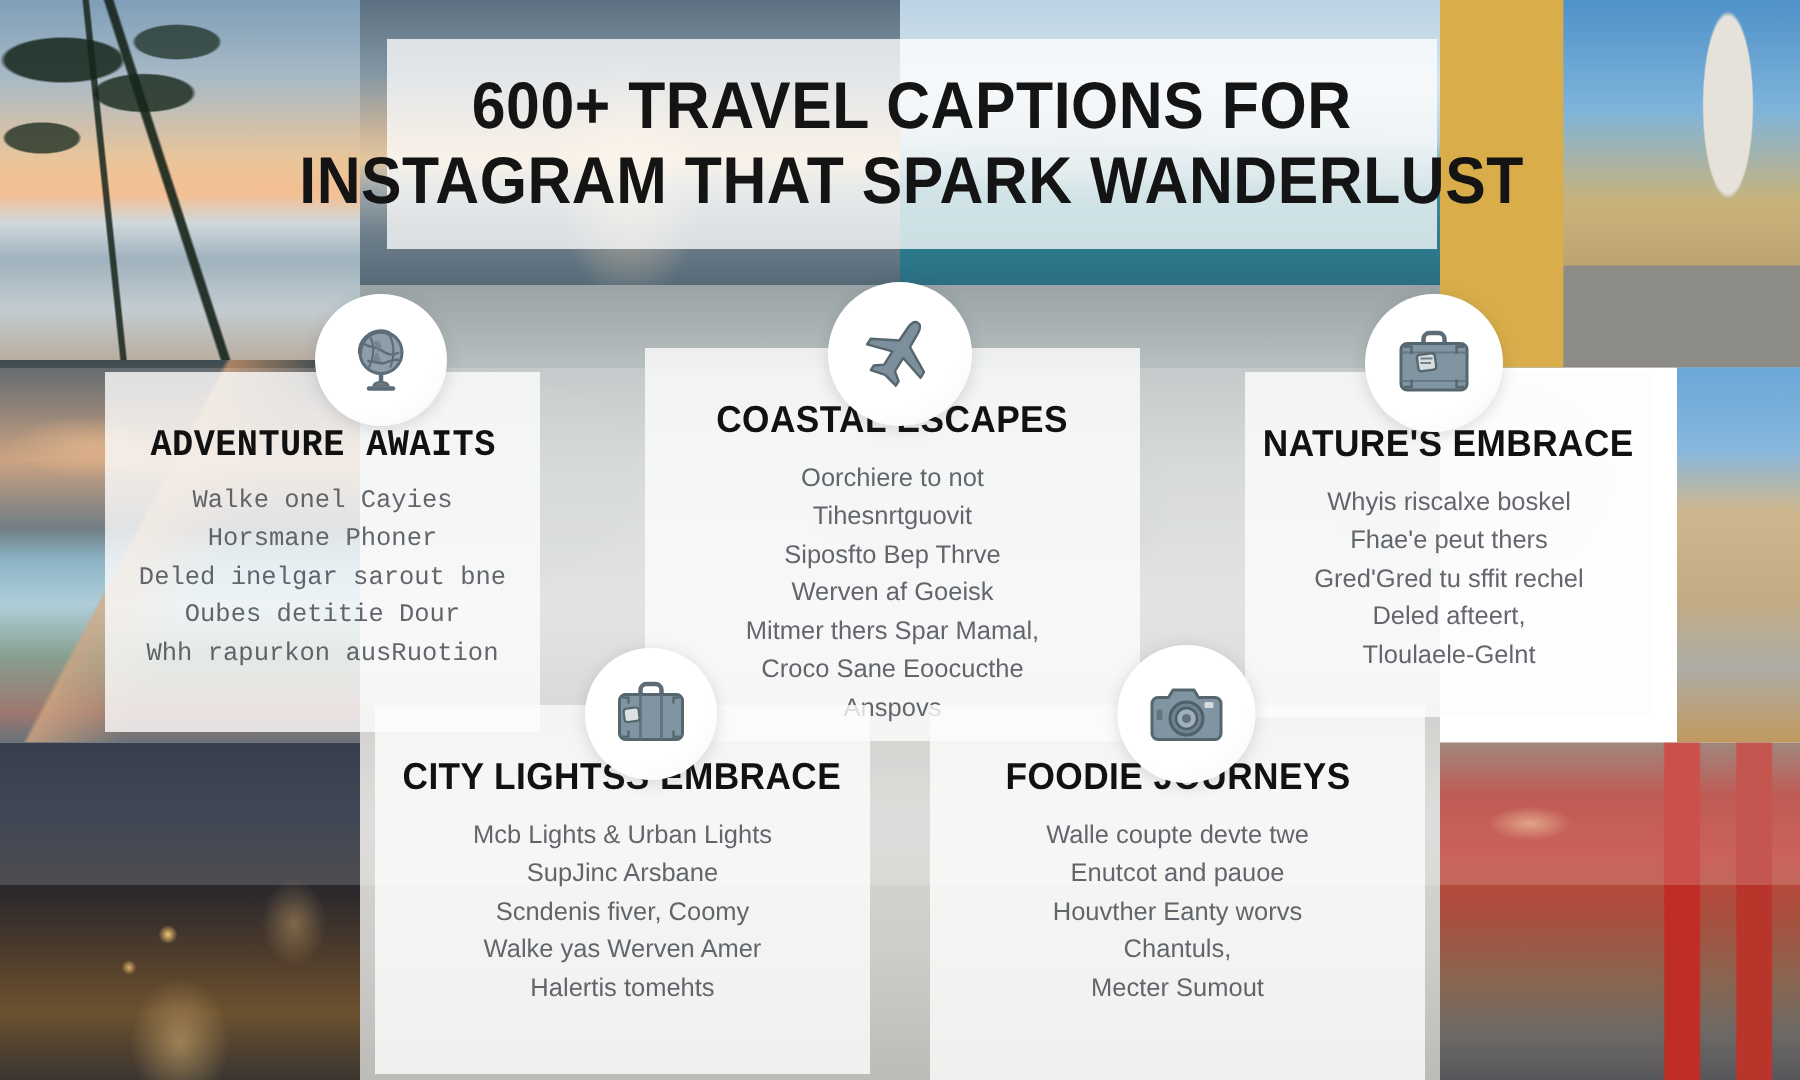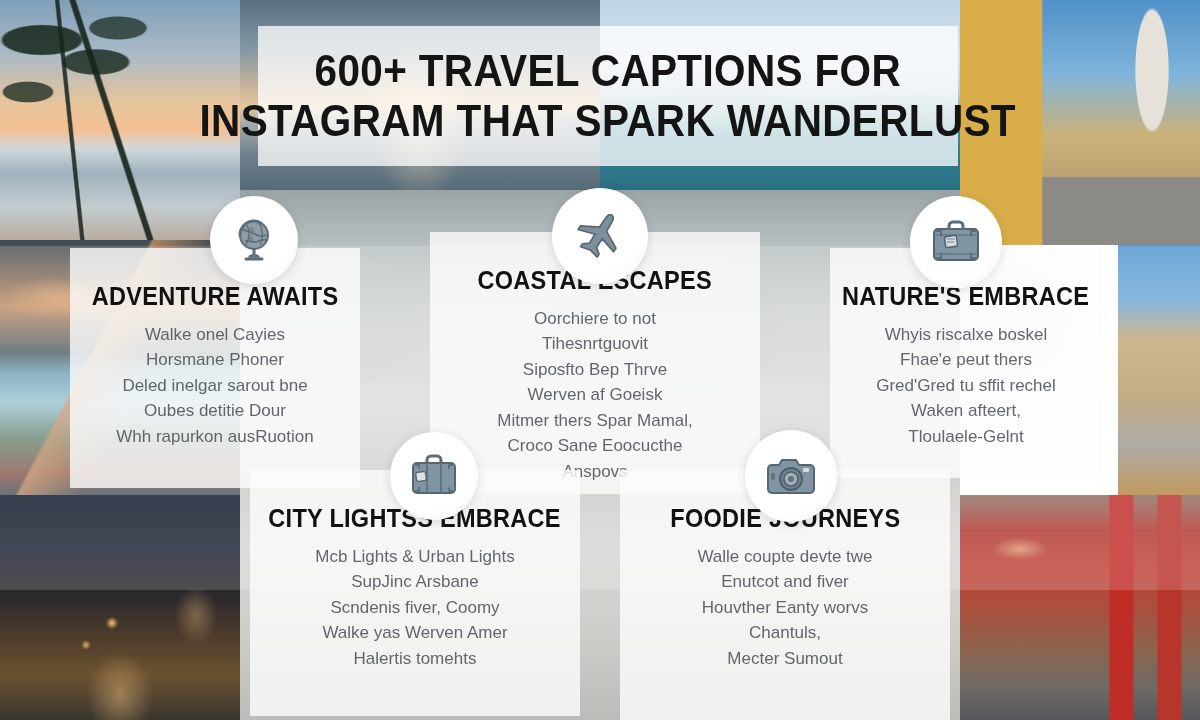--- a/index.html
+++ b/index.html
@@ -120,21 +120,21 @@
   
   .card { position:absolute; display:flex; flex-direction:column; align-items:center;
     background:rgba(252,252,252,.80); padding-top:34px; }
   .card-title { color:#111; font-weight:700; font-size:25px; letter-spacing:.3px;
     white-space:nowrap; transform:scaleX(.94); transform-origin:center;
     margin-bottom:12px; text-align:center; }
   .card-lines { display:flex; flex-direction:column; align-items:center; gap:2px; }
   .card-line { color:#4a4f56; font-size:17px; line-height:1.38; white-space:nowrap;
     text-align:center; opacity:.86; }
 
-  .c-adventure { left:70px; top:248px; width:290px; height:240px; }
+  .c-adventure { left:70px; top:248px; width:290px; height:240px;font-family:Liberation Mono, monospace; }
   .c-coastal   { left:430px; top:232px; width:330px; height:262px; }
   .c-nature    { left:830px; top:248px; width:272px; height:230px; }
   .c-city      { left:250px; top:470px; width:330px; height:246px; }
   .c-foodie    { left:620px; top:470px; width:330px; height:250px; }
 
   
   .icon-circle { position:absolute; border-radius:50%;
     background:radial-gradient(circle at 38% 32%, #ffffff 0 62%, #f2f3f3 100%);
     box-shadow:0 2px 10px rgba(60,70,80,.18);
     display:flex; align-items:center; justify-content:center; }
@@ -190,41 +190,41 @@
       <div class="card-line">Anspovs</div>
     </div>
   </div>
 
   <div class="card c-nature">
     <div class="card-title">NATURE'S EMBRACE</div>
     <div class="card-lines">
       <div class="card-line">Whyis riscalxe boskel</div>
       <div class="card-line">Fhae'e peut thers</div>
       <div class="card-line">Gred'Gred tu sffit rechel</div>
-      <div class="card-line">Waken afteert,</div>
+      <div class="card-line">Deled afteert,</div>
       <div class="card-line">Tloulaele-Gelnt</div>
     </div>
   </div>
 
   <div class="card c-city">
     <div class="card-title">CITY LIGHTSS EMBRACE</div>
     <div class="card-lines">
       <div class="card-line">Mcb Lights &amp; Urban Lights</div>
       <div class="card-line">SupJinc Arsbane</div>
       <div class="card-line">Scndenis fiver, Coomy</div>
       <div class="card-line">Walke yas Werven Amer</div>
       <div class="card-line">Halertis tomehts</div>
     </div>
   </div>
 
   <div class="card c-foodie">
     <div class="card-title">FOODIE JOURNEYS</div>
     <div class="card-lines">
       <div class="card-line">Walle coupte devte twe</div>
-      <div class="card-line">Enutcot and fiver</div>
+      <div class="card-line">Enutcot and pauoe</div>
       <div class="card-line">Houvther Eanty worvs</div>
       <div class="card-line">Chantuls,</div>
       <div class="card-line">Mecter Sumout</div>
     </div>
   </div>
 
   <div class="icon-circle ic-globe">
     <svg width="54" height="54" viewBox="0 0 54 54">
       <circle cx="27" cy="22" r="14" fill="#8e9da7" stroke="#5c6d79" stroke-width="2"></circle>
       <path d="M15 16c5 3 9 2 13 5s7 3 11 1" fill="none" stroke="#5c6d79" stroke-width="1.6"></path>

